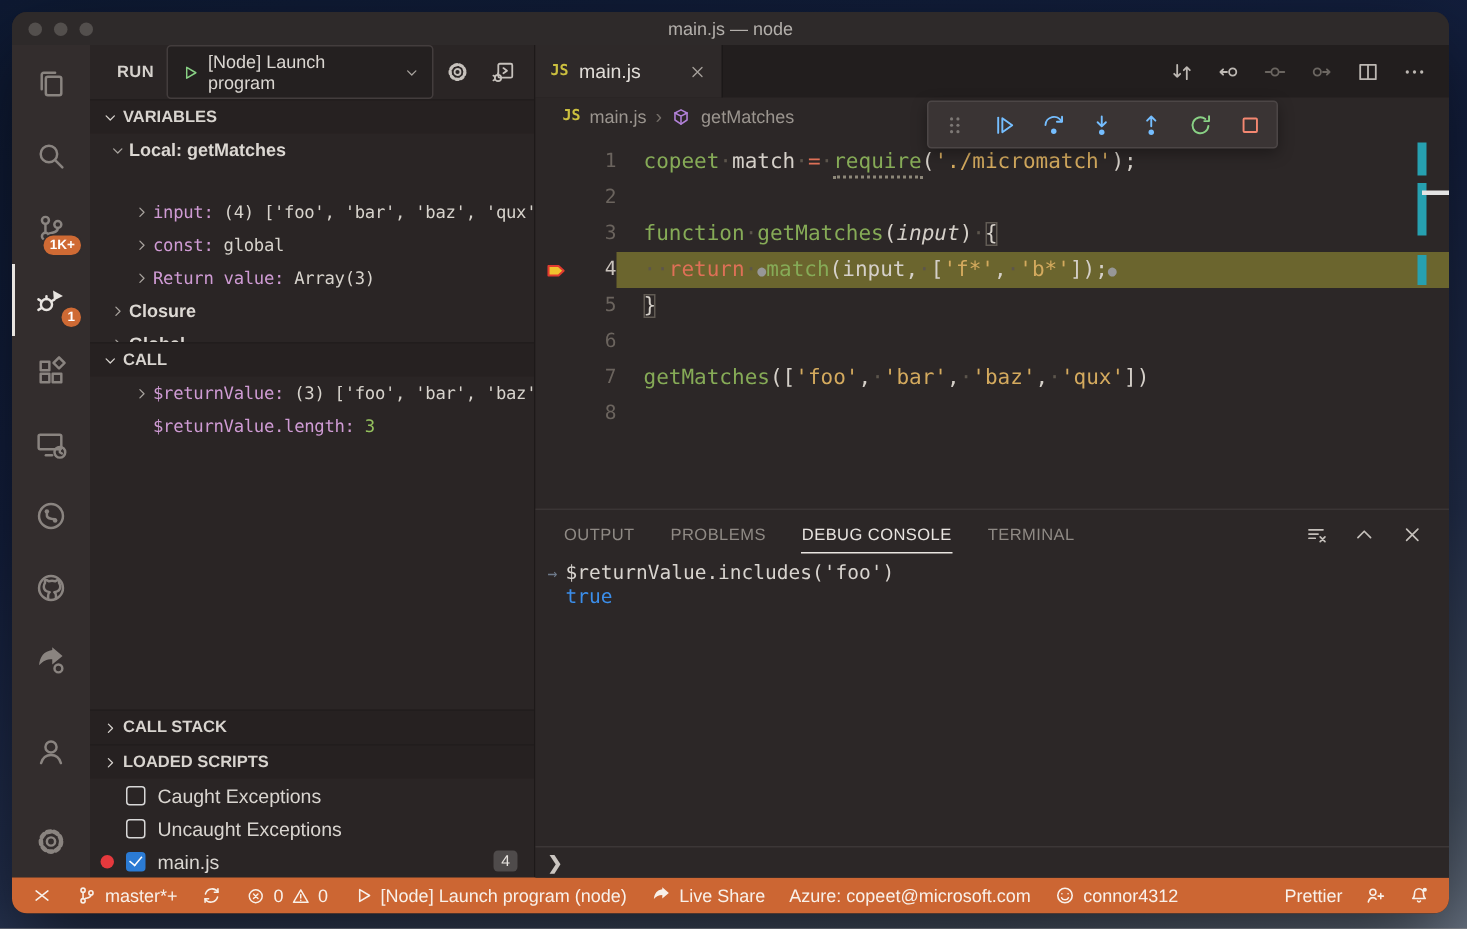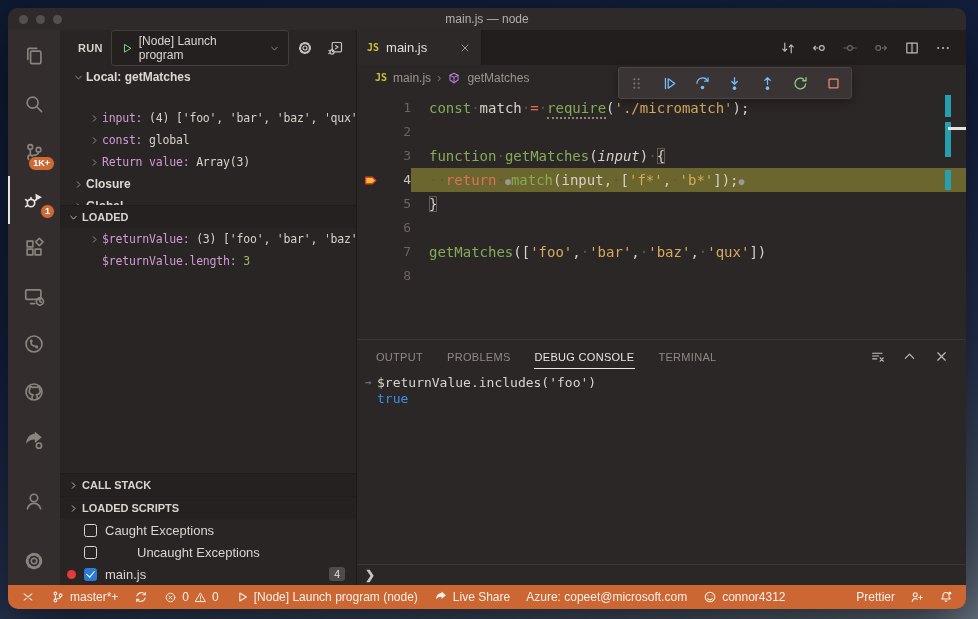--- a/index.html
+++ b/index.html
@@ -239,20 +239,28 @@
               <svg width="16" height="16" viewBox="0 0 16 16" fill="none" stroke="currentColor" stroke-width="1.2" stroke-linecap="round" stroke-linejoin="round">
                 <rect x="4.2" y="2.5" width="9.3" height="9.3" rx="1"></rect>
                 <path d="M7.6 5.4L10 7.1 7.6 8.8"></path>
                 <circle cx="4" cy="12" r="2.1"></circle>
                 <path d="M4 9.9V9M1.9 11l-1-.6M1.9 13l-1 .6"></path>
               </svg>
             </span>
         </span>
       </div>
 
+      <div class="sec-h">
+        <span class="icon" id="var-chev">
+            <svg width="11" height="11" viewBox="0 0 16 16" fill="none" stroke="currentColor" stroke-width="1.2" stroke-linecap="round" stroke-linejoin="round">
+              <path d="M4 6.2l4 4 4-4"></path>
+            </svg>
+          </span>
+        <span>VARIABLES</span>
+      </div>
       <div id="var-rows" style="display:flex;flex-direction:column">
           <div class="row" style="padding-left: 10px;">
             <span class="icon chev">
               <svg width="11" height="11" viewBox="0 0 16 16" fill="none" stroke="currentColor" stroke-width="1.2" stroke-linecap="round" stroke-linejoin="round">
                 <path d="M4 6.2l4 4 4-4"></path>
               </svg>
             </span>
             <span class="scope-label">Local: getMatches</span>
           </div>
           <div class="row" style="padding-left: 26px; margin-top: 19px;">
@@ -301,21 +309,21 @@
             </div>
           </div>
         </div>
 
       <div class="sec-h">
         <span class="icon" id="watch-chev">
             <svg width="11" height="11" viewBox="0 0 16 16" fill="none" stroke="currentColor" stroke-width="1.2" stroke-linecap="round" stroke-linejoin="round">
               <path d="M4 6.2l4 4 4-4"></path>
             </svg>
           </span>
-        <span>LOADED</span>
+        <span>CALL</span>
       </div>
       <div id="watch-rows" style="display:flex;flex-direction:column">
           <div class="row" style="padding-left: 26px;">
             <span class="icon chev">
               <svg width="11" height="11" viewBox="0 0 16 16" fill="none" stroke="currentColor" stroke-width="1.2" stroke-linecap="round" stroke-linejoin="round">
                 <path d="M6.2 4l4 4-4 4"></path>
               </svg>
             </span>
             <span class="mono vname">$returnValue:</span>
             <span class="mono vval">&nbsp;(3) ['foo', 'bar', 'baz']</span>
@@ -343,21 +351,21 @@
               <path d="M6.2 4l4 4-4 4"></path>
             </svg>
           </span>
         <span>LOADED SCRIPTS</span>
       </div>
       <div id="bp-rows" style="display:flex;flex-direction:column">
           <div class="row" style="padding-left: 24px;">
             <span class="cb"></span>
             <span class="bp-label">Caught Exceptions</span>
           </div>
-          <div class="row" style="padding-left: 24px; gap: 32px;">
+          <div class="row" style="padding-left: 24px;">
             <span class="cb"></span>
             <span class="bp-label">Uncaught Exceptions</span>
           </div>
           <div class="row" style="padding-left: 0px;">
             <span class="bp-dot"></span>
             <span class="cb checked"></span>
             <span class="bp-label">main.js</span>
             <span class="line-badge">4</span>
           </div>
         </div>
@@ -476,21 +484,21 @@
               <rect x="3.8" y="3.8" width="8.4" height="8.4" rx="0.6"></rect>
             </svg>
           </span>
         </div>
 
       <div class="code" id="code">
 
       <div class="cl">
             <div class="bp"></div>
             <div class="ln">1</div>
-            <div class="ct"><span class="tg">const</span><span class="tw">·</span><span class="tp">match</span><span class="tw">·</span><span class="tr">=</span><span class="tw">·</span><span class="tgu">require</span><span class="tp">(</span><span class="ts">'./micromatch'</span><span class="tp">);</span></div>
+            <div class="ct"><span class="tg">copeet</span><span class="tw">·</span><span class="tp">match</span><span class="tw">·</span><span class="tr">=</span><span class="tw">·</span><span class="tgu">require</span><span class="tp">(</span><span class="ts">'./micromatch'</span><span class="tp">);</span></div>
           </div>
           <div class="cl">
             <div class="bp"></div>
             <div class="ln">2</div>
             <div class="ct"></div>
           </div>
           <div class="cl">
             <div class="bp"></div>
             <div class="ln">3</div>
             <div class="ct"><span class="tg">function</span><span class="tw">·</span><span class="tg">getMatches</span><span class="tp">(</span><span class="ti">input</span><span class="tp">)</span><span class="tw">·</span><span class="tb">{</span></div>

